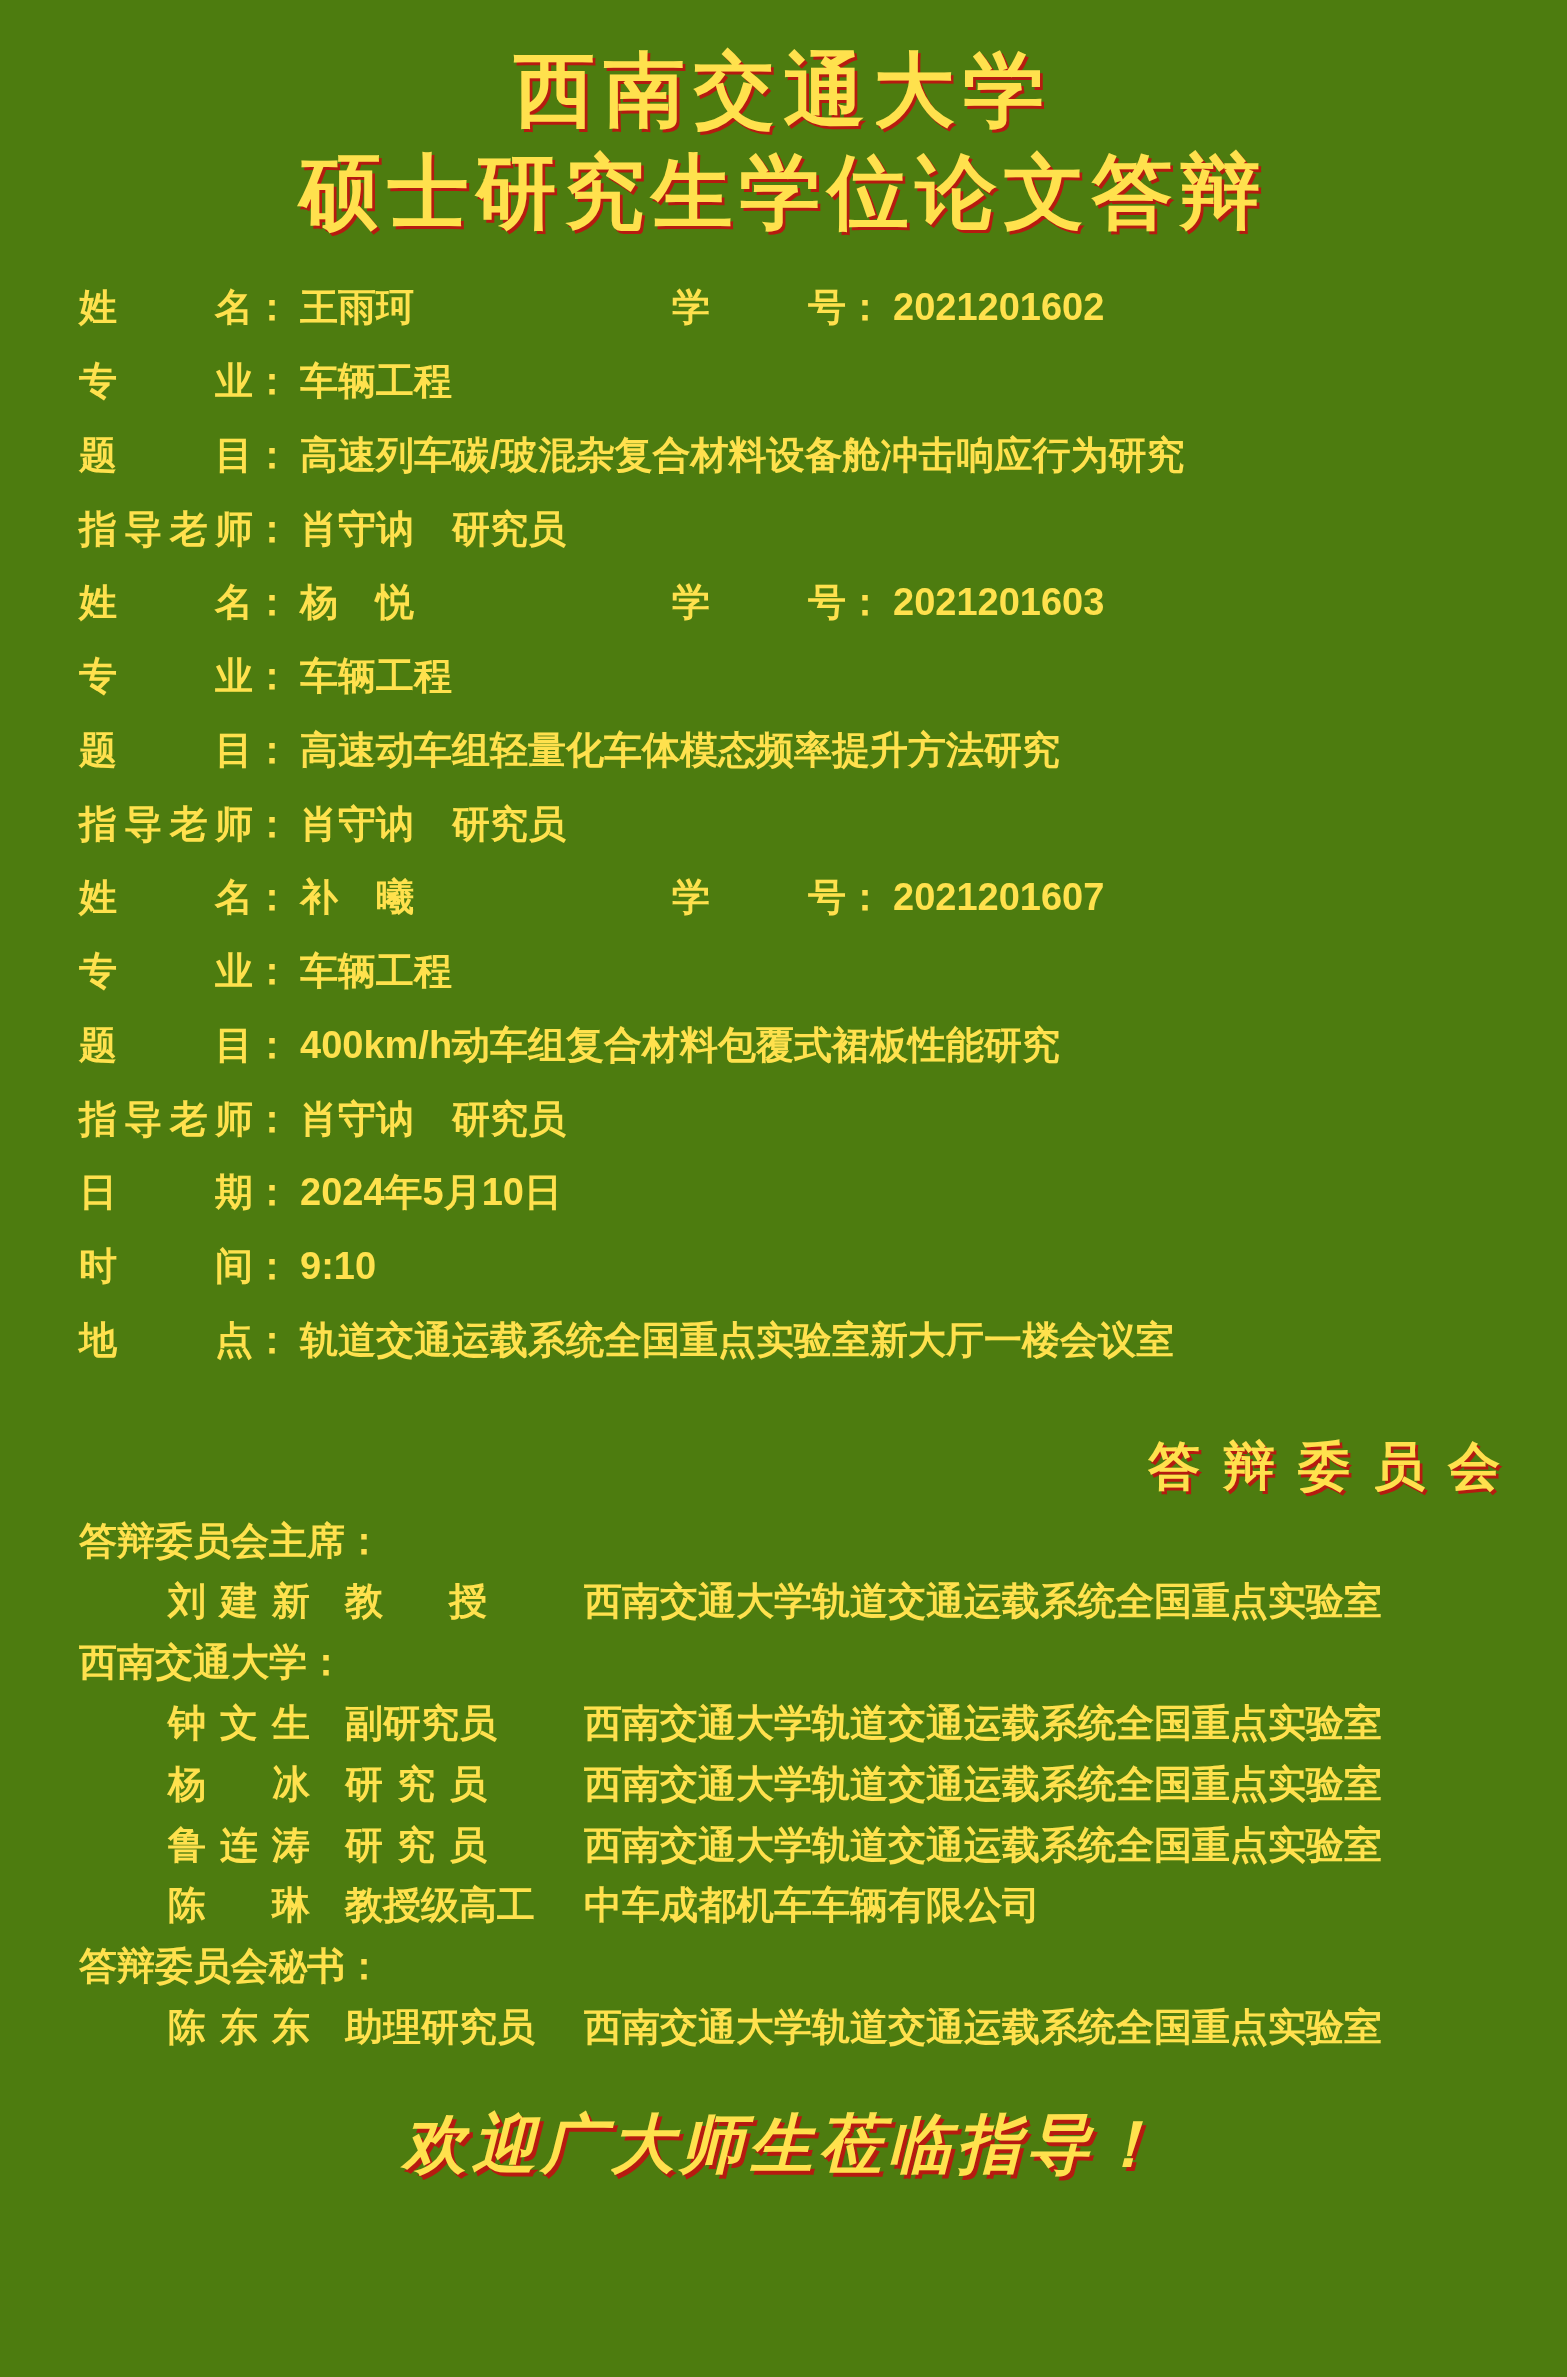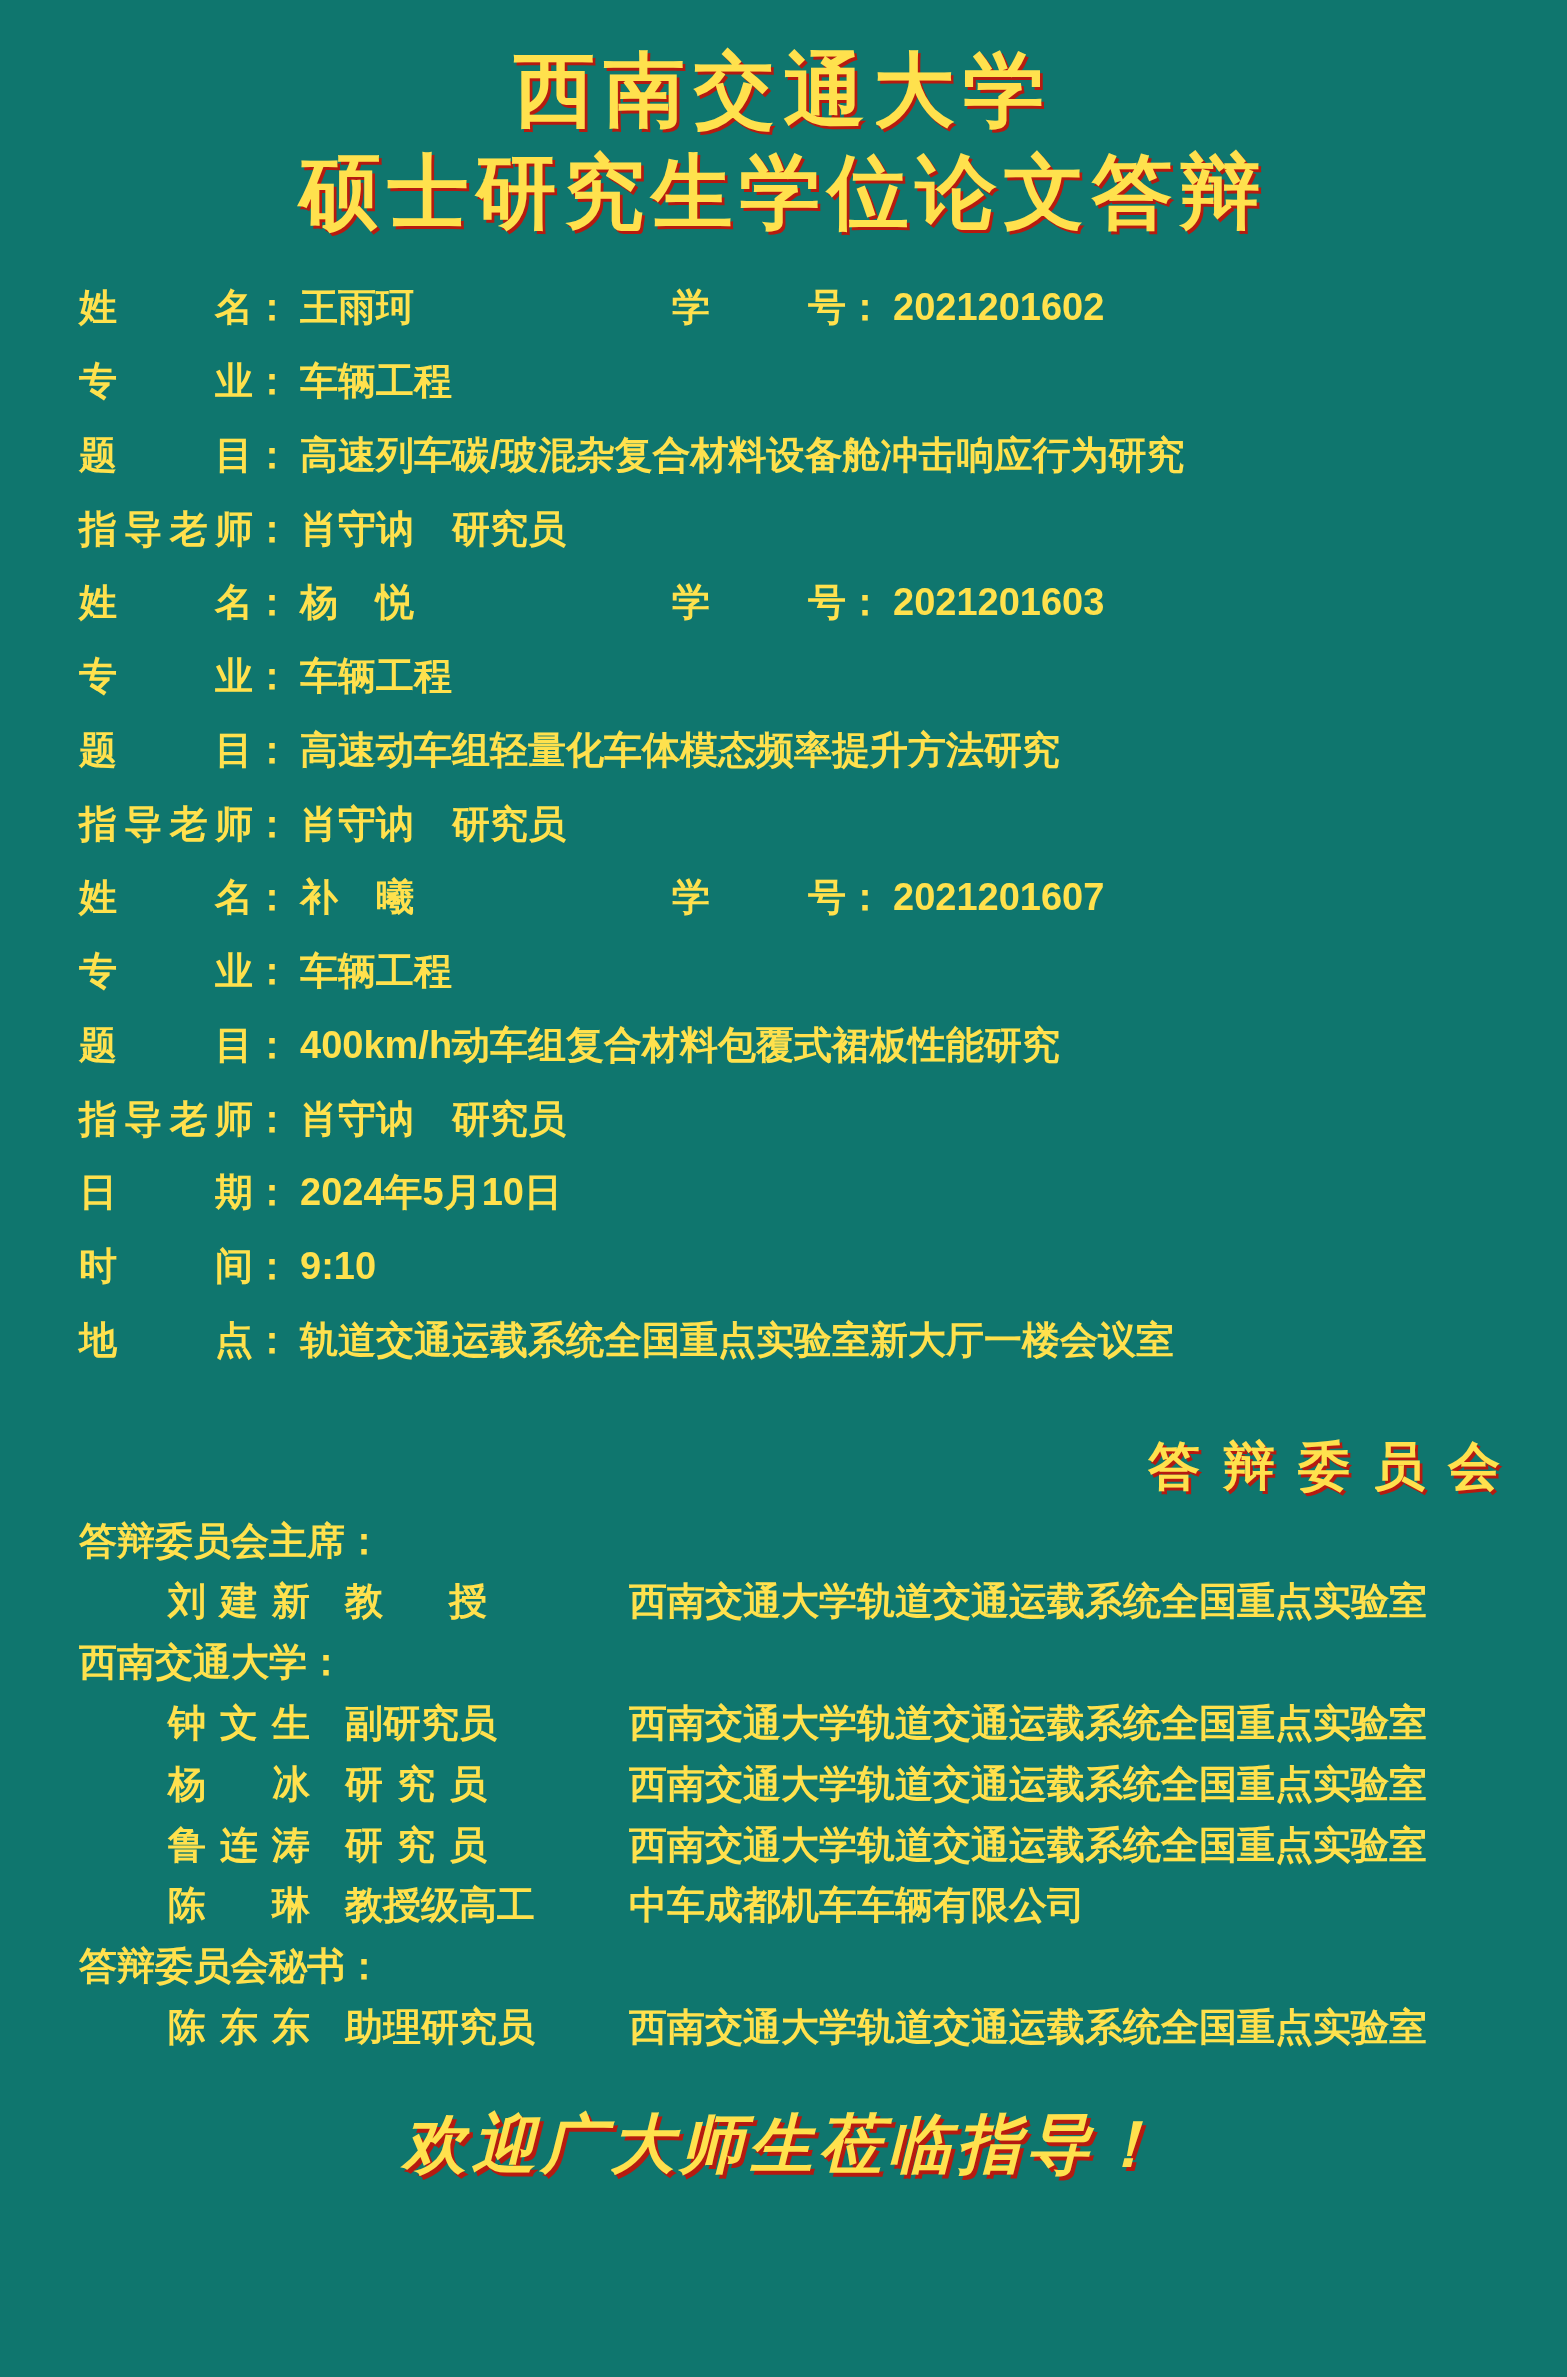--- a/index.html
+++ b/index.html
@@ -11,21 +11,21 @@
     width: 1567px;
     height: 2377px;
     overflow: hidden;
     font-family: "Liberation Sans", "DejaVu Sans", sans-serif;
     color: #ffe14d;
   }
   .poster {
     position: relative;
     width: 1567px;
     height: 2377px;
-    background: #0f766e;
+    background: #4d7c0f;
     box-sizing: border-box;
     padding: 0 44px;
   }
   .title-block {
     padding-top: 43px;
     text-align: center;
   }
   .title-line1 {
     font-size: 81px;
     font-weight: bold;
@@ -105,21 +105,20 @@
   .member-row .m-name {
     width: 177px;
     flex: 0 0 177px;
   }
   .member-row .m-title {
     width: 239px;
     flex: 0 0 239px;
   }
   .member-row .m-affil {
     flex: 1 1 auto;
-    margin-left: 45px;
   }
   .name-spread {
     display: inline-block;
     width: 142px;
     text-align: justify;
     text-align-last: justify;
   }
   .title-spread {
     display: inline-block;
     width: 142px;

